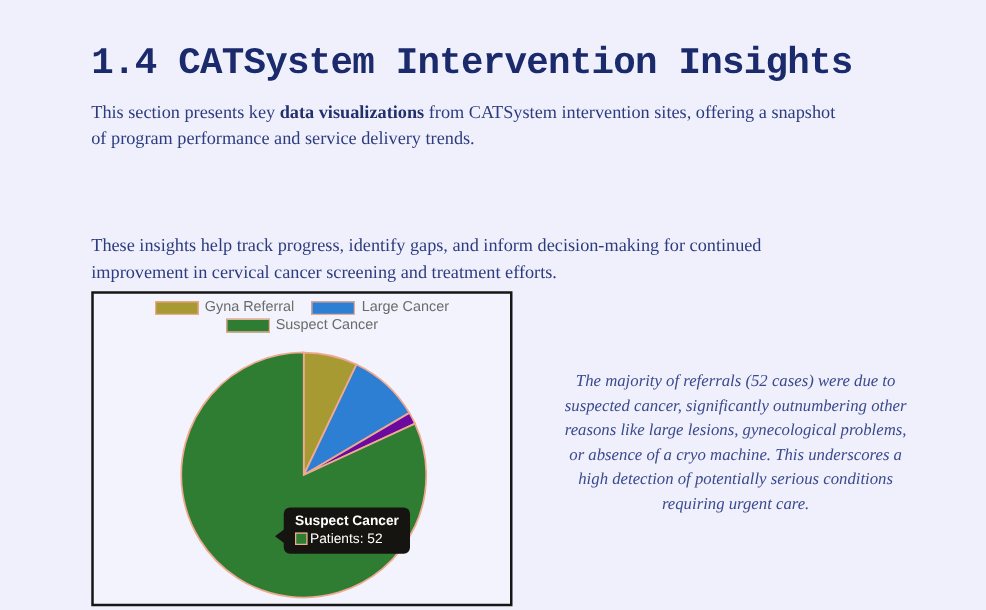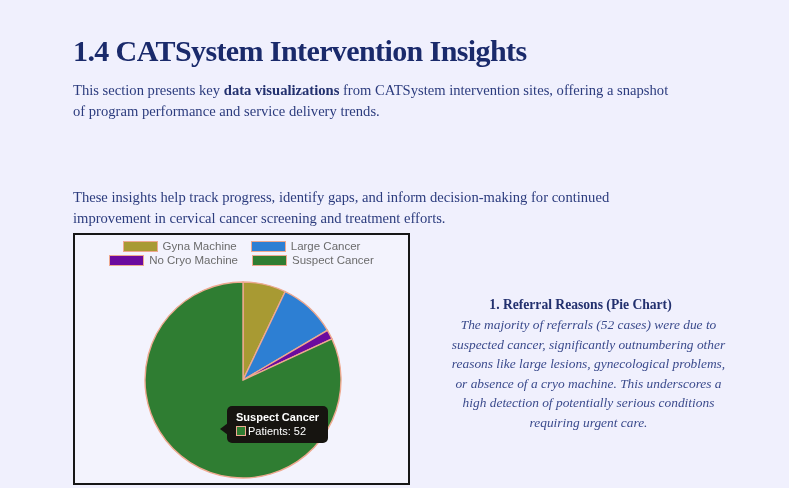--- a/index.html
+++ b/index.html
@@ -14,21 +14,21 @@
     font-family: "Liberation Serif", serif;
     overflow: hidden;
     position: relative;
   }
 
   
   #page-title {
     position: absolute;
     left: 73px;
     top: 34px;
-    font-family: Liberation Serif, serif;
+    font-family: Liberation Mono, monospace;
     font-weight: 700;
     font-size: 30px;
     letter-spacing: -0.6px;
     color: #1a2a6b;
     white-space: nowrap;
   }
 
   
   .intro-para {
     position: absolute;
@@ -192,29 +192,25 @@
   <span>This section presents key </span><b>data visualizations</b><span> from CATSystem intervention sites, offering a snapshot of program performance and service delivery trends.</span>
 </div>
 
 <div class="intro-para" id="intro-para-2">These insights help track progress, identify gaps, and inform decision-making for continued improvement in cervical cancer screening and treatment efforts.</div>
 
 <div id="chart-panel">
 
   <div id="chart-legend">
     <div class="legend-item">
       <span class="legend-swatch" style="background:#a89a33"></span>
-      <span class="legend-label">Gyna Machine</span>
+      <span class="legend-label">Gyna Referral</span>
     </div>
     <div class="legend-item">
       <span class="legend-swatch" style="background:#2d7fd3"></span>
       <span class="legend-label">Large Cancer</span>
-    </div>
-    <div class="legend-item">
-      <span class="legend-swatch" style="background:#6b0a9e"></span>
-      <span class="legend-label">No Cryo Machine</span>
     </div>
     <div class="legend-item">
       <span class="legend-swatch" style="background:#2f7d32"></span>
       <span class="legend-label">Suspect Cancer</span>
     </div>
   </div>
 
   <div id="pie-wrap">
     <svg id="pie-svg" viewBox="0 0 200 200">
         <path d="M 100 100 L 100.00 2.00 A 98 98 0 0 1 142.21 11.56 Z" fill="#a89a33" stroke="#eea990" stroke-width="1.4"></path>
@@ -227,15 +223,14 @@
   <div id="chart-tooltip">
     <div id="tooltip-title">Suspect Cancer</div>
     <div id="tooltip-row">
       <span id="tooltip-swatch" style="background:#2f7d32"></span>
       <span id="tooltip-value">Patients: 52</span>
     </div>
   </div>
 </div>
 
 <div id="annotation">
-  <div id="annotation-heading">1. Referral Reasons (Pie Chart)</div>
   <div id="annotation-body">The majority of referrals (52 cases) were due to suspected cancer, significantly outnumbering other reasons like large lesions, gynecological problems, or absence of a cryo machine. This underscores a high detection of potentially serious conditions requiring urgent care.</div>
 </div>
 
 </body></html>

